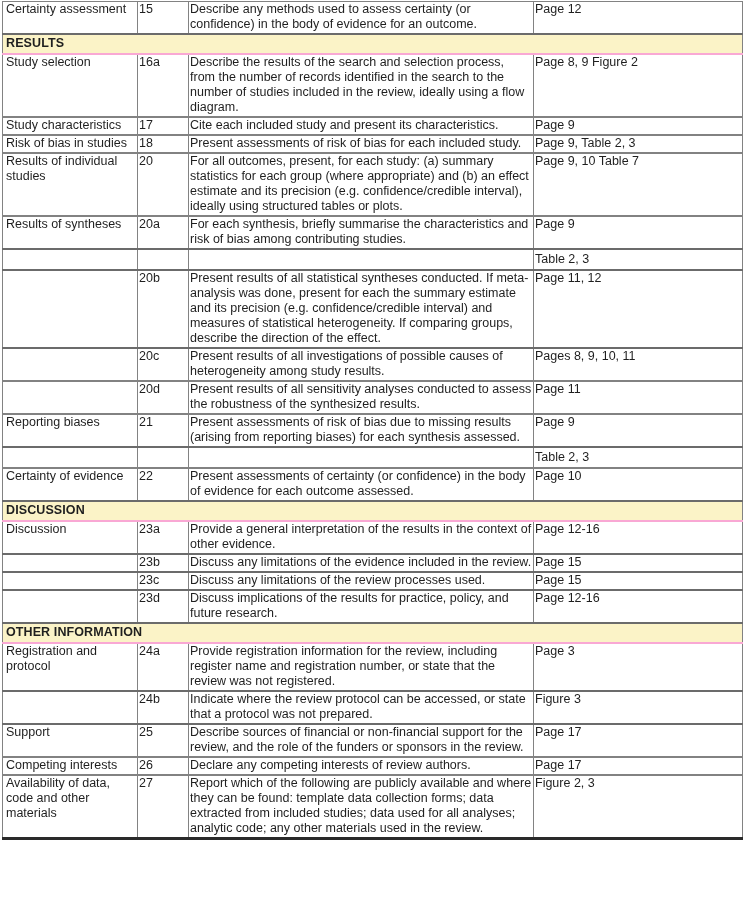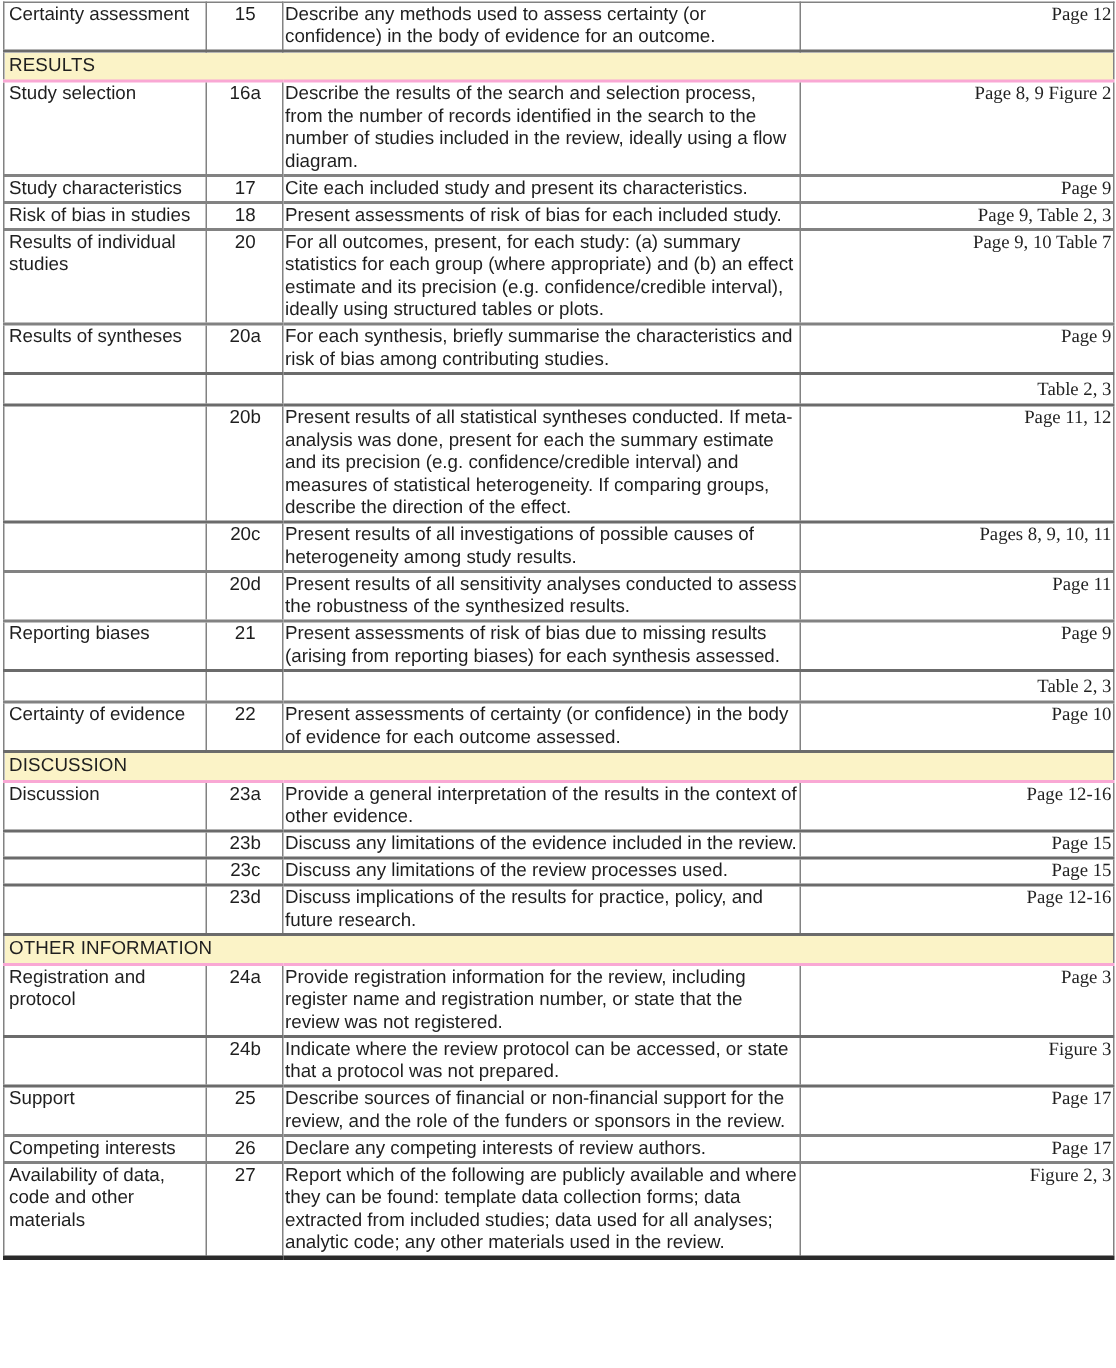--- a/index.html
+++ b/index.html
@@ -29,29 +29,29 @@
     border-bottom: none;
     font-size: 12.5px;
     line-height: 15px;
     color: var(--text, #1f1f1f);
     vertical-align: top;
     overflow: hidden;
     word-wrap: break-word;
   }
   tr:first-child td { border-top: 1px solid var(--grid, #7a7a7a); }
   .topic-cell { padding: 0 2px 1px 3px; }
-  .item-cell  { text-align: center; padding: 0 0 1px 1px; }
+  .item-cell  { text-align: left; padding: 0 0 1px 1px; }
   .desc-cell  { padding: 0 1px 1px 1px; }
-  .loc-cell   { text-align: right; padding: 0 1px 1px 1px; font-family: Liberation Serif, serif; }
+  .loc-cell   { text-align: left; padding: 0 1px 1px 1px; }
 
   tr.thick-top td { border-top: 2.5px solid #6b6b6b; }
 
   tr.section-row td {
     background: var(--section-bg, #FBF3C7);
-    font-weight: normal;
+    font-weight: bold;
     border-top: 2.5px solid #6b6b6b;
     border-bottom: none;
     padding: 1px 2px 2px 3px;
     height: 20px;
     letter-spacing: 0.1px;
   }
   tr.section-row + tr td { border-top: 2px solid #f9a8d4; }
 
   tr.note-row td { height: 21px; padding-top: 2px; }
 

